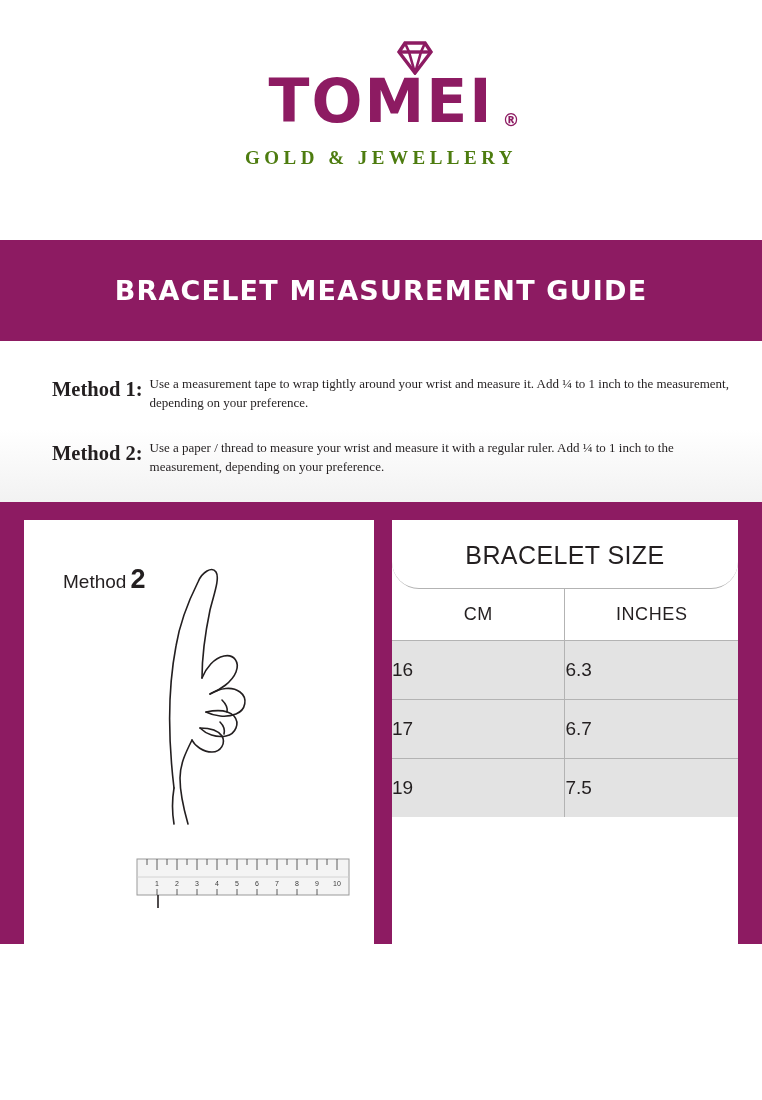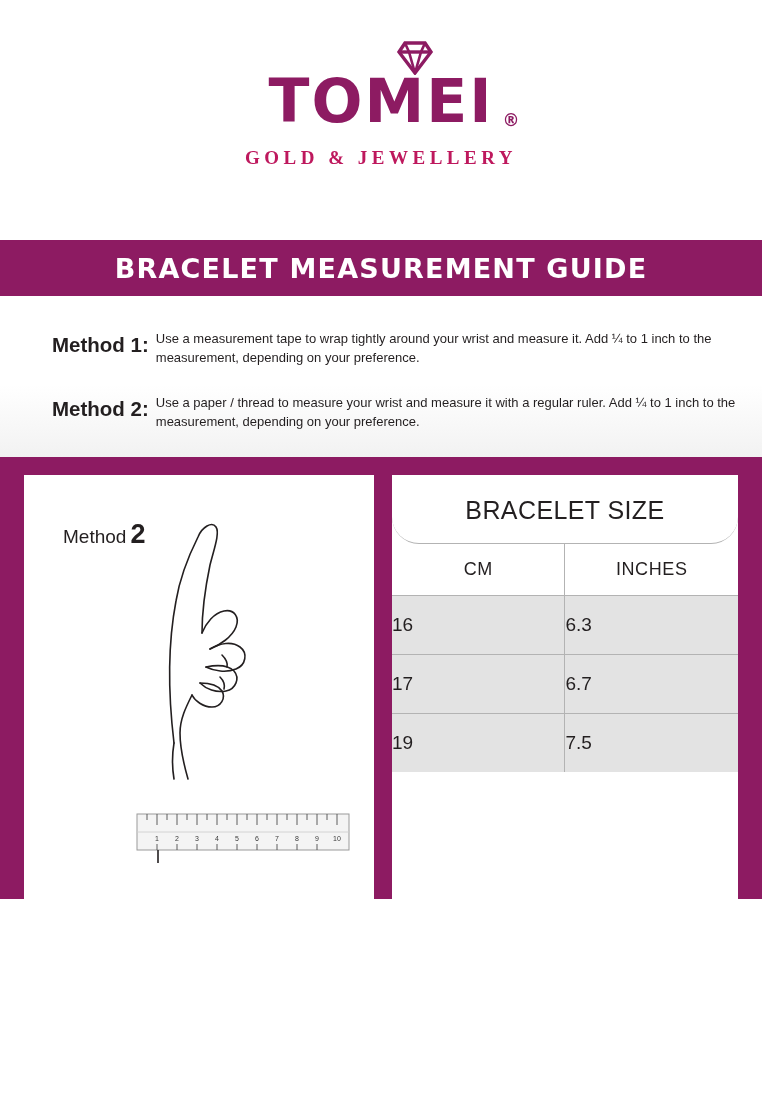--- a/index.html
+++ b/index.html
@@ -54,45 +54,46 @@
     font-size: 17px;
     font-weight: bold;
     color: #8d1b62;
     letter-spacing: 0;
   }
   .logo-sub {
     margin-top: 16px;
     font-family: "Liberation Serif", serif;
     font-size: 19px;
     letter-spacing: 4.5px;
-    color: #be185d;
+    color: #4d7c0f;
     font-weight: bold;
   }
 
   
   .title-band {
     background: #8d1b62;
-    height: 56px;
+    height: 101px;
     display: flex;
     align-items: center;
     justify-content: center;
   }
   .title-band h1 {
     margin: 0;
     color: #ffffff;
     font-size: 27px;
     font-weight: bold;
     letter-spacing: 1.2px;
     font-family: "DejaVu Sans", sans-serif;
   }
 
   
   .methods {
     padding: 34px 22px 26px 52px;
     background: linear-gradient(#ffffff 55%, #f2f2f2 100%);
+    font-family: Liberation Serif, serif;
   }
   .method {
     display: flex;
     margin-bottom: 26px;
   }
   .method:last-child { margin-bottom: 0; }
   .method-label {
     font-size: 20.5px;
     font-weight: bold;
     white-space: nowrap;

